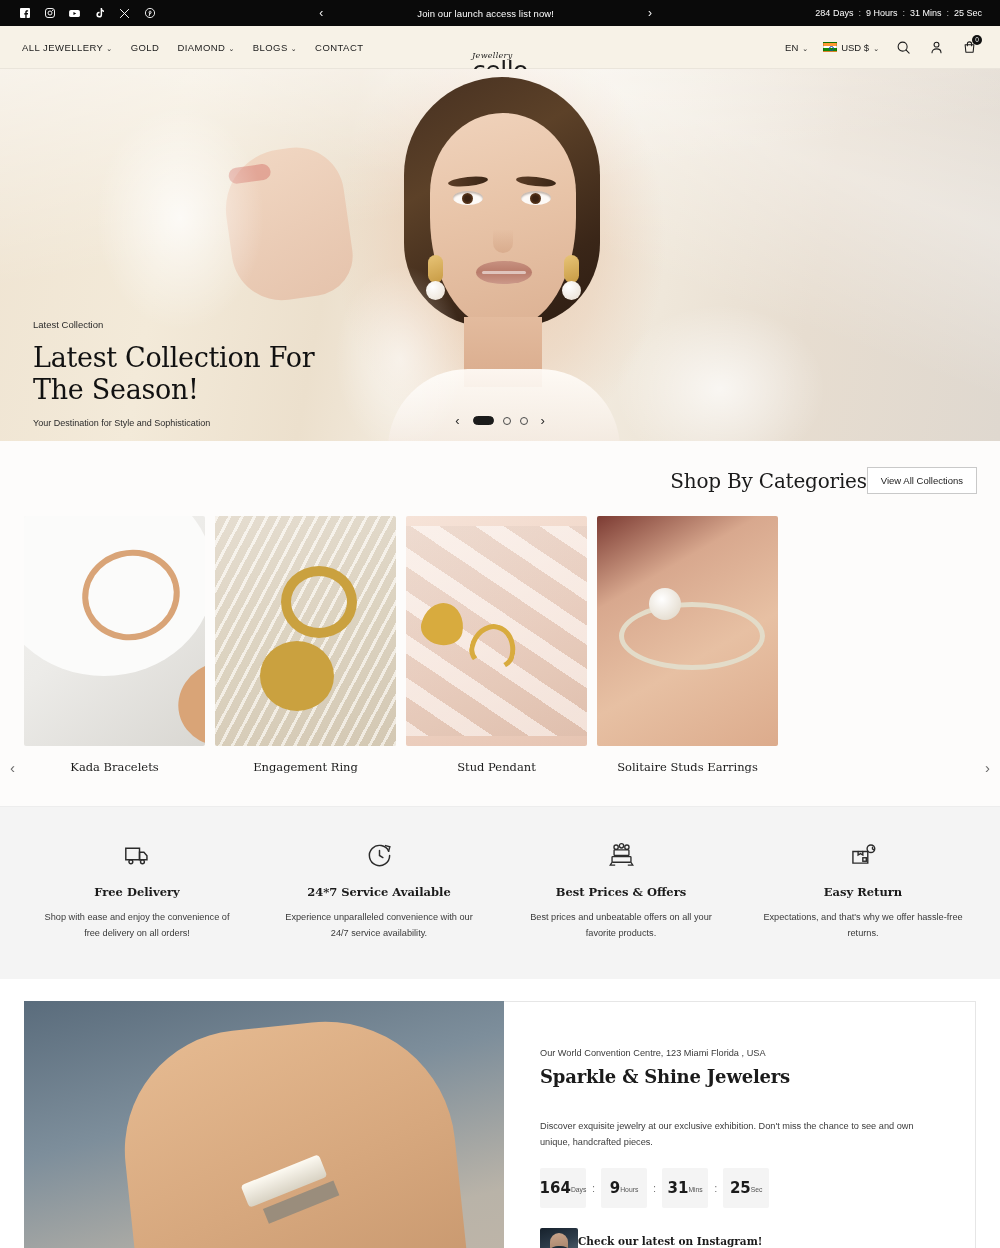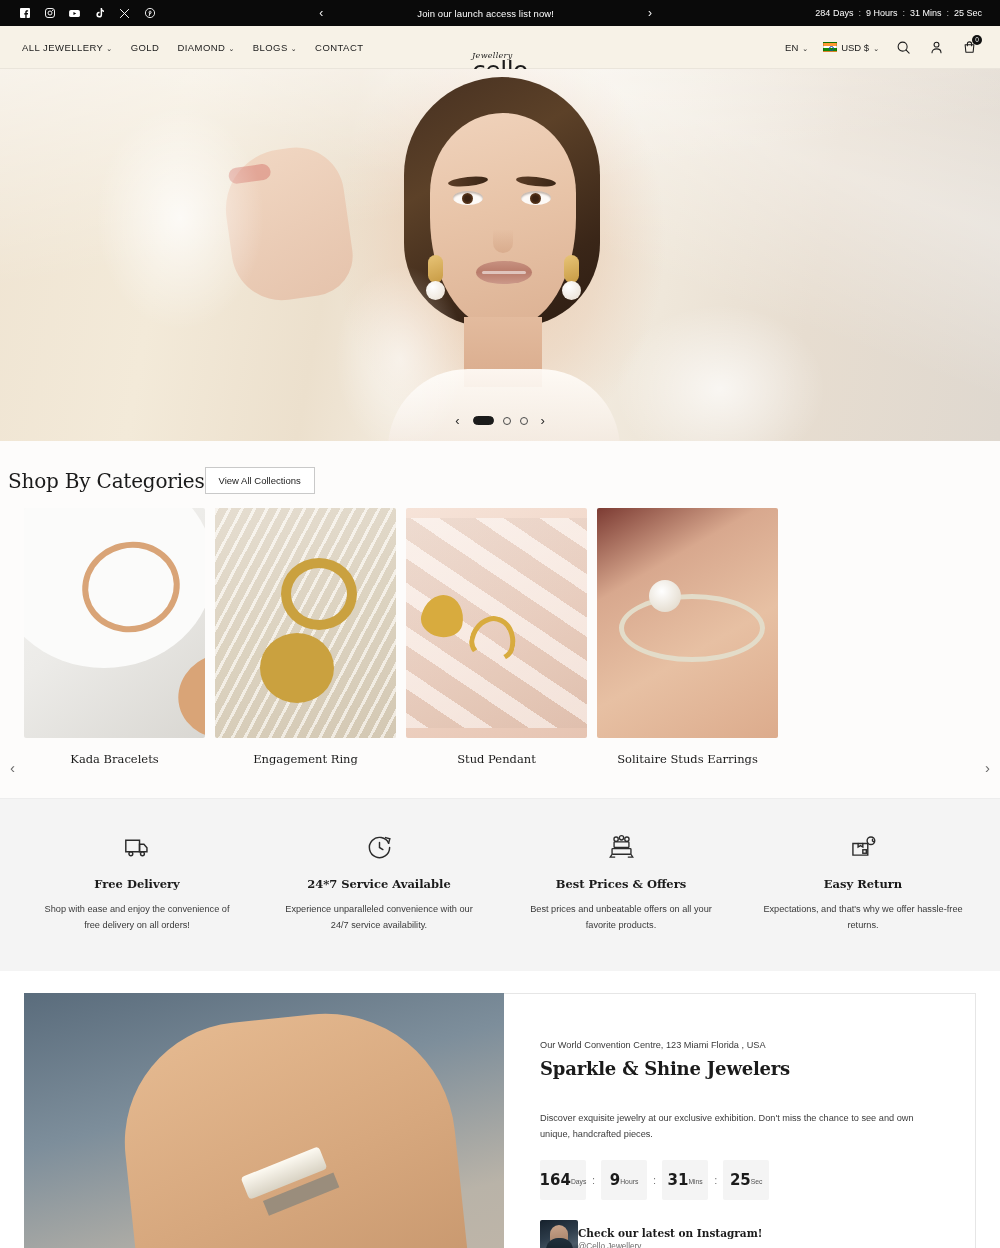--- a/index.html
+++ b/index.html
@@ -275,22 +275,22 @@
     z-index: 5;
   }
   .hero-nav .arw { font-size: 13px; color: #2a2a2a; cursor: pointer; line-height: 1; }
   .dots { display: flex; align-items: center; gap: 9px; }
   .dot { width: 8px; height: 8px; border-radius: 50%; border: 1px solid #4a4a4a; cursor: pointer; }
   .dot.active { width: 21px; height: 9px; border-radius: 5px; background: #1b1b1b; border-color: #1b1b1b; }
 
   
   .cats { background: #fdfcfb; padding: 26px 0 32px; position: relative; }
   .cats-head {
-    display: flex; align-items: center; justify-content: flex-start;
-    padding: 0 8px; margin-bottom: 14px;
+    display: flex; align-items: center; justify-content: flex-end;
+    padding: 0 23px; margin-bottom: 22px;
   }
   .sec-title {
     font-family: "DejaVu Serif", serif;
     font-size: 20px;
     font-weight: 400;
     letter-spacing: -.2px;
   }
   .view-all {
     border: 1px solid #c9c9c9;
     background: #fff;
@@ -592,20 +592,26 @@
       <div class="p-lips"></div>
       <div class="p-neck"></div>
       <div class="p-earring l"></div>
       <div class="p-earring r"></div>
       <div class="p-pearl l"></div>
       <div class="p-pearl r"></div>
       <div class="p-shoulder"></div>
     </div>
     <div class="veil"></div>
 
+    <div class="hero-content">
+      <div class="eyebrow">Latest Collection</div>
+      <div class="hero-title">Latest Collection For The Season!</div>
+      <div class="hero-sub">Your Destination for Style and Sophistication</div>
+
+    </div>
 
     <div class="hero-nav">
       <span class="arw">‹</span>
       <span class="dots">
         <span class="dot active"></span>
         <span class="dot"></span>
         <span class="dot"></span>
       </span>
       <span class="arw">›</span>
     </div>

